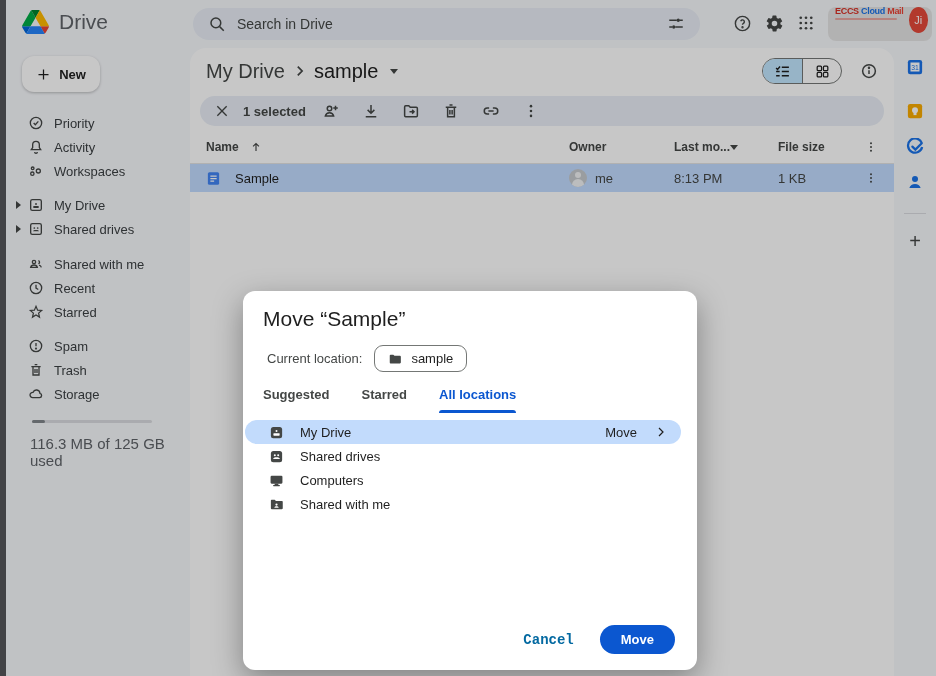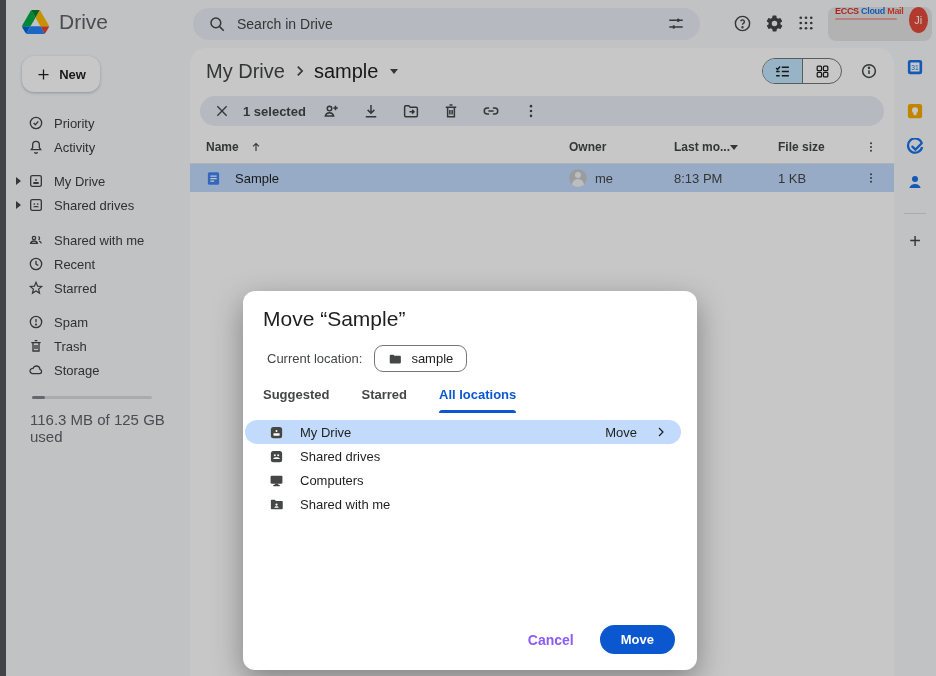--- a/index.html
+++ b/index.html
@@ -111,22 +111,22 @@
   .dlg-tab.active:after { content:""; position:absolute; left:0; right:0; bottom:0; height:3px;
     background:#0b57d0; border-radius:3px 3px 0 0; }
   .dlg-list { margin-top:7px; }
   .dlg-row { height:24px; display:flex; align-items:center; padding:0 14px 0 24px; margin:0 16px 0 2px; font-size:13px; color:#1f1f1f; }
   .dlg-row.selected { background:#c2dbfc; border-radius:12px; }
   .dlg-row-icon { width:15px; height:15px; margin-right:16px; color:#444746; }
   .dlg-row-label { flex:1; }
   .dlg-row-action { font-size:13px; color:#1f1f1f; margin-right:18px; }
   .dlg-chevron { width:12px; height:12px; color:#1f1f1f; }
   .dlg-footer { position:absolute; right:22px; bottom:16px; display:flex; align-items:center; gap:26px; }
-  .btn-cancel { font-size:14px; font-weight:bold; color:#8b5cf6; background:none; border:none; cursor:pointer;
-    font-family:Liberation Sans, sans-serif; }
+  .btn-cancel { font-size:14px; font-weight:bold; color:#0369a1; background:none; border:none; cursor:pointer;
+    font-family:Liberation Mono, monospace; }
   .btn-move { height:29px; padding:0 21px; background:#0b57d0; color:#ffffff; font-size:13px; font-weight:bold;
     border:none; border-radius:15px; cursor:pointer; font-family:"Liberation Sans",sans-serif; }
 </style>
 </head>
 <body>
 
 <div class="screen">
 
   <div class="edge-strip"></div>
 
@@ -224,20 +224,31 @@
       </div>
       <div class="nav-item">
         <span class="nav-caret"></span>
         <span class="nav-icon">
           <svg viewBox="0 0 24 24" fill="none" stroke="currentColor" stroke-width="2">
               <path d="M12 3.5c-3 0-5 2.2-5 5v4.5L5 16h14l-2-3V8.5c0-2.8-2-5-5-5z"></path>
               <path d="M10 19.5a2 2 0 0 0 4 0"></path>
             </svg>
         </span>
         <span class="nav-label">Activity</span>
+      </div>
+      <div class="nav-item">
+        <span class="nav-caret"></span>
+        <span class="nav-icon">
+          <svg viewBox="0 0 24 24" fill="none" stroke="currentColor" stroke-width="2">
+              <circle cx="7" cy="8" r="2"></circle>
+              <circle cx="6.5" cy="16" r="2.5"></circle>
+              <circle cx="15.5" cy="12" r="3"></circle>
+            </svg>
+        </span>
+        <span class="nav-label">Workspaces</span>
       </div>
     </div>
 
     <div class="nav-group">
       <div class="nav-item">
         <span class="nav-caret">
             <span class="tri"></span>
           </span>
         <span class="nav-icon">
           <svg viewBox="0 0 24 24" fill="none" stroke="currentColor" stroke-width="2">

